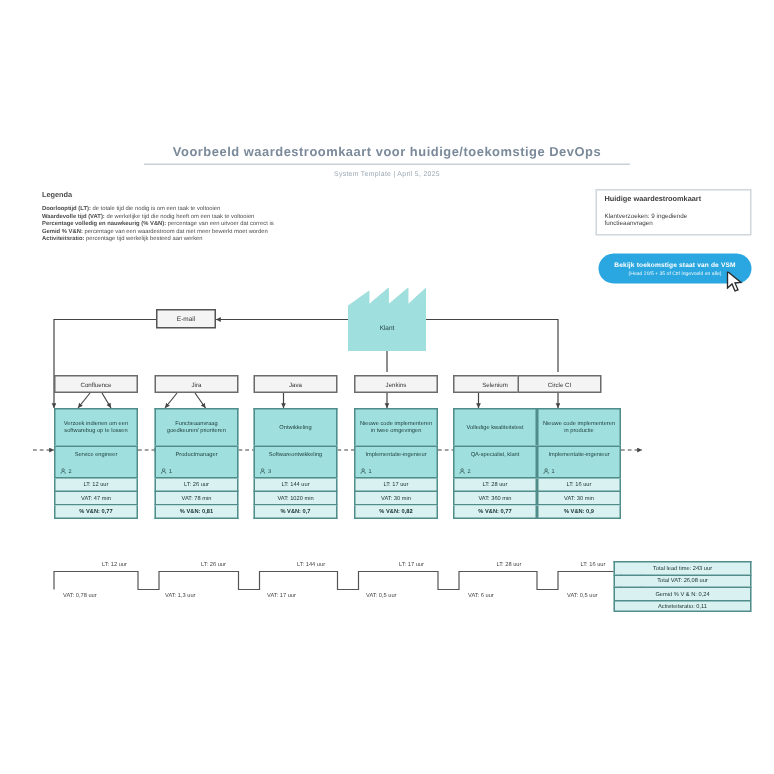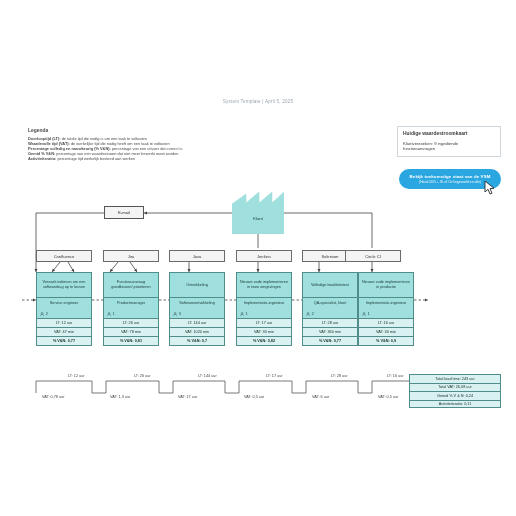--- a/index.html
+++ b/index.html
@@ -103,20 +103,21 @@
   .tl-vat { position:absolute; font-size:3.8px; color:#444; white-space:nowrap; }
 
   svg.lines { position:absolute; inset:0; width:516px; height:516px; pointer-events:none; }
 </style>
 </head>
 <body>
 
 <div id="canvas">
 
   <div class="hdr">
+    <div class="hdr-title">Voorbeeld waardestroomkaart voor huidige/toekomstige DevOps</div>
     <div class="hdr-sub">System Template  |  April 5, 2025</div>
   </div>
 
   <div class="legend">
     <div class="legend-title">Legenda</div>
     <div class="legend-line"><b>Doorlooptijd (LT):</b><span> de totale tijd die nodig is om een taak te voltooien</span></div>
     <div class="legend-line"><b>Waardevolle tijd (VAT):</b><span> de werkelijke tijd die nodig heeft om een taak te voltooien</span></div>
     <div class="legend-line"><b>Percentage volledig en nauwkeurig (% V&amp;N):</b><span> percentage van een uitvoer dat correct is</span></div>
     <div class="legend-line"><b>Gemid % V&amp;N:</b><span> percentage van een waardestroom dat niet meer bewerkt moet worden</span></div>
     <div class="legend-line"><b>Activiteitsratio:</b><span> percentage tijd werkelijk besteed aan werken</span></div>

